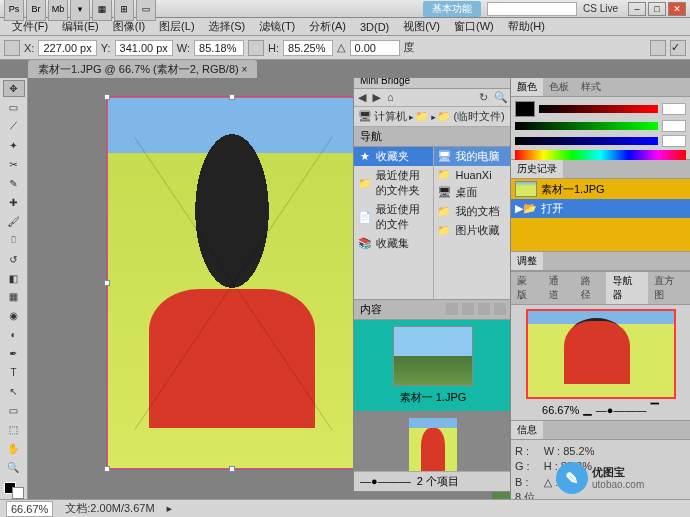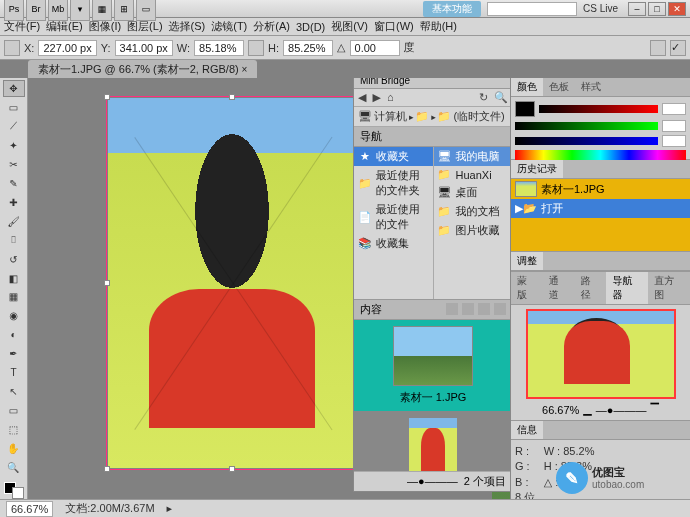--- a/index.html
+++ b/index.html
@@ -6,21 +6,21 @@
 body{width:690px;height:517px;background:#535353;overflow:hidden;position:relative}
 .titlebar{height:18px;background:linear-gradient(#e8e8e8,#d0d0d0);display:flex;align-items:center;padding:0 4px;border-bottom:1px solid #888}
 .titlebar .icon-btn{width:20px;height:25px;margin-right:2px;background:#ccc;border:1px solid #999;display:flex;align-items:center;justify-content:center;font-size:9px}
 .titlebar .spacer{flex:1}
 .titlebar .pill{padding:1px 9px;background:#7fb8d8;border-radius:2px;color:#fff;font-size:10px;margin-right:6px}
 .titlebar .search{width:90px;height:14px;background:#fff;border:1px solid #aaa}
 .titlebar .cslive{margin:0 6px;font-size:10px;color:#333}
 .winbtns{display:flex;gap:2px;margin-left:4px}
 .winbtn{width:18px;height:14px;border:1px solid #888;display:flex;align-items:center;justify-content:center;font-size:9px}
 .winbtn.close{background:#d9533b;color:#fff}
-.menubar{height:18px;background:#d6d6d6;display:flex;align-items:center;padding:0 4px;border-bottom:1px solid #999;gap:6px;color:#222}
+.menubar{height:18px;background:#d6d6d6;display:flex;align-items:center;padding:0 12px;border-bottom:1px solid #999;gap:14px;color:#222}
 .menubar span{cursor:default}
 .optbar{height:24px;background:#d6d6d6;display:flex;align-items:center;padding:0 4px;border-bottom:1px solid #999;gap:4px;font-size:10px;color:#222}
 .optbar .field{background:#fff;border:1px solid #aaa;padding:1px 4px;min-width:50px}
 .optbar .lbl{color:#333}
 .optbar .ico{width:16px;height:16px;background:#ccc;border:1px solid #999}
 .optbar .spacer{flex:1}
 .tabstrip{height:18px;background:#818181;display:flex;align-items:center;padding-left:28px}
 .tabstrip .tab{background:#b8b8b8;padding:2px 10px;font-size:10px;color:#222;border-top-left-radius:3px;border-top-right-radius:3px}
 .workarea{position:absolute;top:78px;left:0;right:0;bottom:18px;display:flex}
 .toolbox{width:28px;background:#d6d6d6;border-right:1px solid #999;display:flex;flex-direction:column;align-items:center;padding-top:2px;gap:2px}
@@ -54,21 +54,21 @@
 .mb-col.left{border-right:1px solid #aaa}
 .mb-content-hdr{background:#b8b8b8;padding:2px 6px;display:flex;align-items:center;gap:4px;border-top:1px solid #999;border-bottom:1px solid #999}
 .mb-content-hdr .spacer{flex:1}
 .mb-content-hdr .ico{width:12px;height:12px;background:#aaa}
 .mb-thumbs{flex:1;overflow:auto;background:#14b8a6}
 .mb-item{padding:6px;text-align:center}
 .mb-item.sel{background:#888}
 .mb-thumb{width:80px;height:60px;margin:0 auto 4px;background:linear-gradient(180deg,#8fc8f0 0%,#8fc8f0 50%,#4a7838 50%,#6a9848 100%);border:1px solid #888}
 .mb-thumb.p2{width:50px;height:70px;background:linear-gradient(180deg,#7fb8e8 0%,#7fb8e8 15%,#d8e860 15%);position:relative}
 .mb-thumb.p2::after{content:"";position:absolute;left:25%;top:15%;right:25%;bottom:20%;background:#d83828;border-radius:40% 40% 0 0}
-.mb-footer{padding:2px 6px;text-align:right;border-top:1px solid #aaa;background:#d0d0d0}
+.mb-footer{padding:2px 6px;text-align:left;border-top:1px solid #aaa;background:#d0d0d0}
 .sky-strip{position:absolute;right:0;top:0;width:18px;height:100%;background:linear-gradient(180deg,#7fc0e8 0%,#9fd0f0 60%,#4a7838 60%,#5a8848 100%)}
 .panels{width:180px;background:#d6d6d6;border-left:1px solid #888;display:flex;flex-direction:column;font-size:10px;overflow:hidden}
 .panel{border-bottom:1px solid #999}
 .panel-tabs{display:flex;background:#b8b8b8;border-bottom:1px solid #999}
 .panel-tabs span{padding:2px 6px;font-size:10px;color:#444}
 .panel-tabs span.active{background:#d6d6d6;color:#000}
 .color-body{padding:4px;height:62px;background:#d0d0d0}
 .color-row{display:flex;align-items:center;gap:4px;margin-bottom:3px}
 .color-row .sw{width:20px;height:16px;background:#000;border:1px solid #888}
 .slider{flex:1;height:8px;background:linear-gradient(90deg,#000,#f00)}

